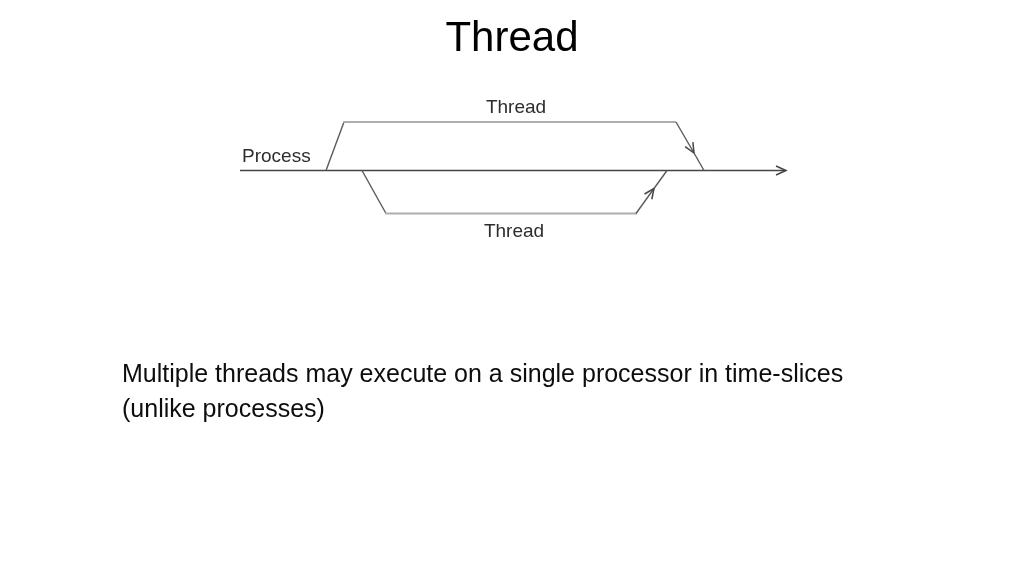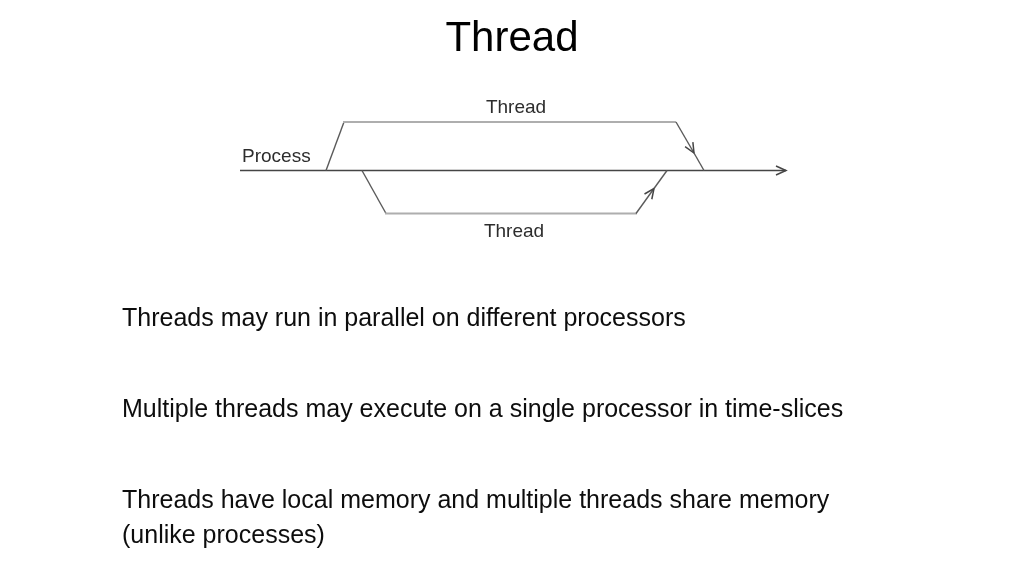--- a/index.html
+++ b/index.html
@@ -94,19 +94,17 @@
       <line x1="636" y1="213.5" x2="654" y2="188.5" stroke-width="1.4" marker-end="url(#arrow)" stroke="#5a5a5a"></line>
       <line x1="654" y1="188.5" x2="667" y2="170.5" stroke-width="1.4" stroke="#5a5a5a"></line>
     </svg>
 
     <div class="dlabel process">Process</div>
     <div class="dlabel thread-top">Thread</div>
     <div class="dlabel thread-bottom">Thread</div>
   </div>
 
   <div class="bodytext">
-    <div class="bline">Threads may run in parallel on different processors</div>
     <div class="bline gap">Multiple threads may execute on a single processor in time-slices</div>
-    <div class="bline gap">Threads have local memory and multiple threads share memory</div>
     <div class="bline">(unlike processes)</div>
   </div>
 
 </div>
 
 </body></html>

